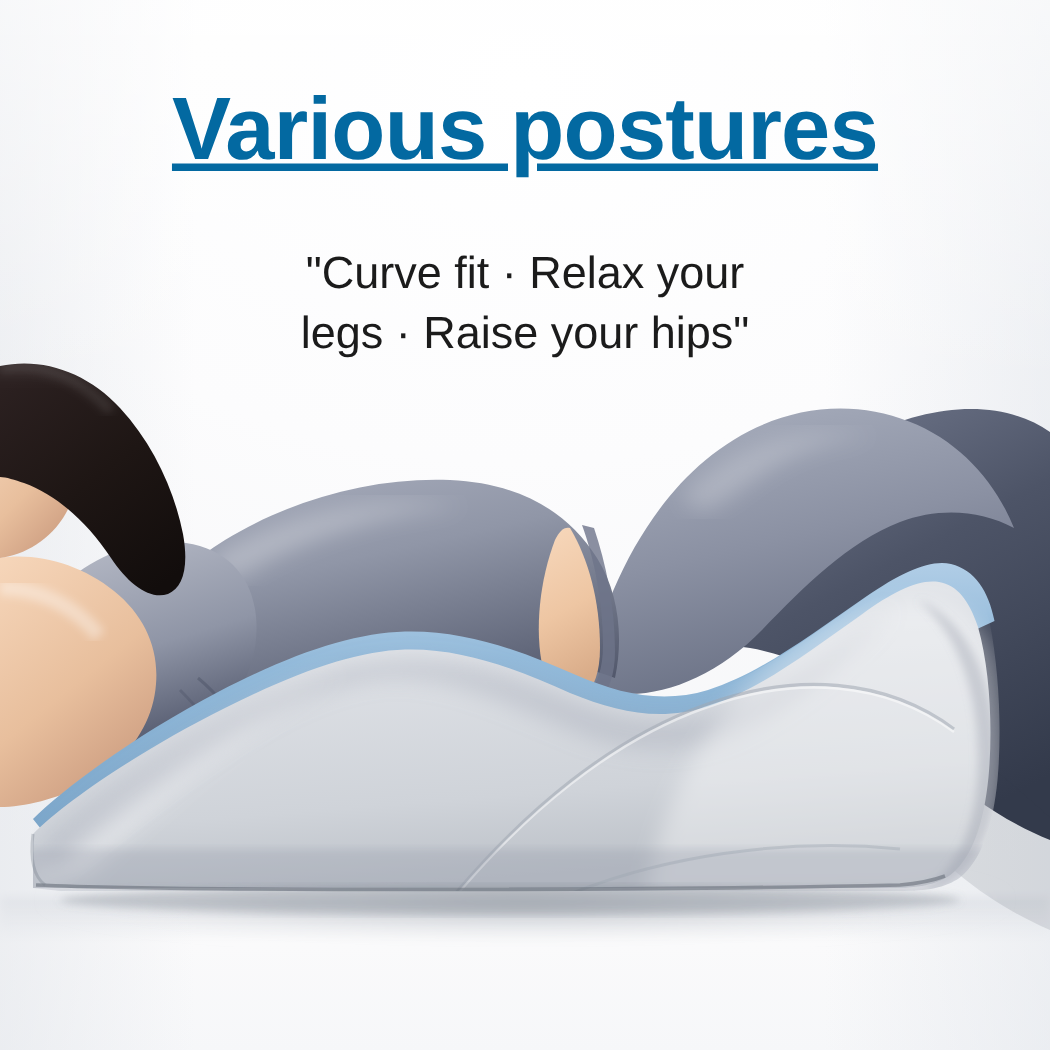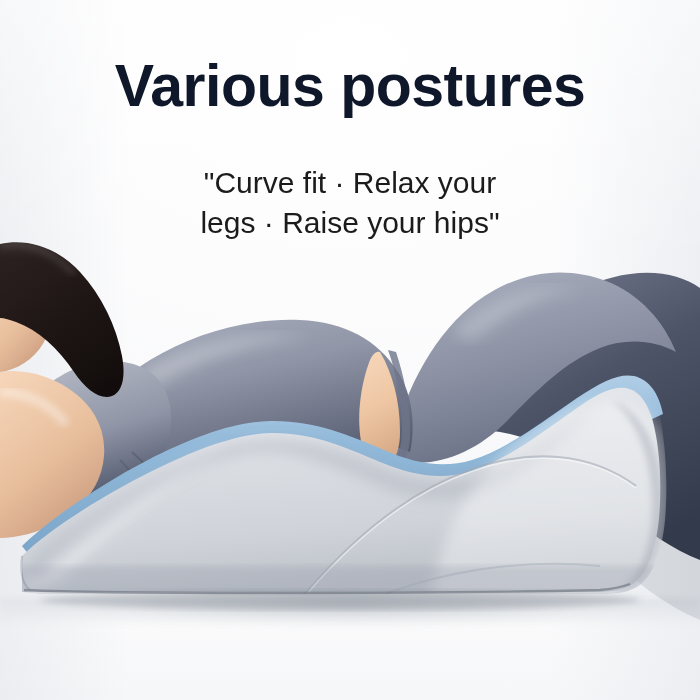--- a/index.html
+++ b/index.html
@@ -50,23 +50,24 @@
 
   
   .headline {
     position: absolute;
     left: 0; right: 0;
     top: 56px;
     text-align: center;
     font-size: 59px;
     font-weight: bold;
     letter-spacing: -0.5px;
-    color: #0f172a;
+    color: #0369a1;
     line-height: 1.02;
     white-space: nowrap;
+    text-decoration: underline;
   }
   .subtitle {
     position: absolute;
     left: 0; right: 0;
     top: 163px;
     text-align: center;
     font-size: 30px;
     font-weight: normal;
     color: #1b1b1b;
     line-height: 1.32;

